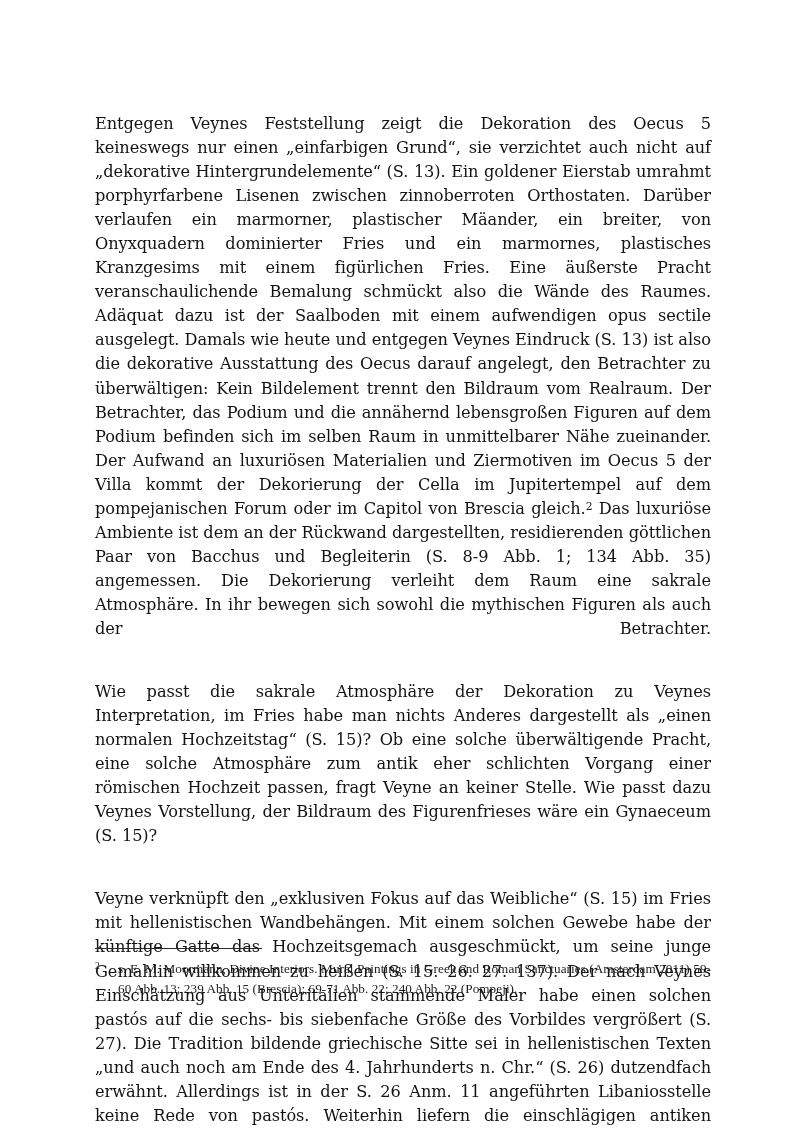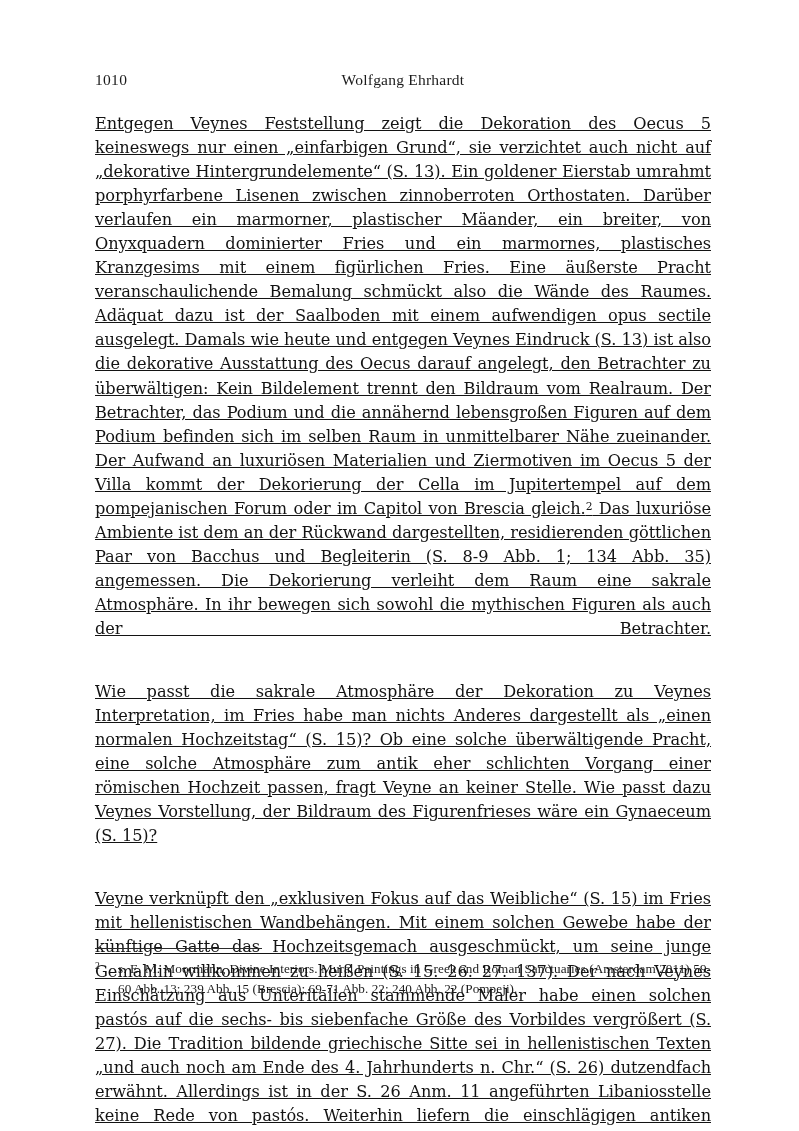--- a/index.html
+++ b/index.html
@@ -58,21 +58,20 @@
     text-align: justify;
     text-justify: inter-word;
     color: #131313;
     letter-spacing: -0.004em;
     word-spacing: 0.002em;
   }
   .para {
     margin: 0;
     text-align: justify;
     hyphens: manual;
-    text-decoration: underline;
   }
   .para + .para {
     margin-top: 39px;
   }
   .para:last-child {
     text-align: justify;
   }
   
   .para.justify-all {
     text-align-last: justify;
@@ -113,24 +112,20 @@
     top: -3px;
     font-size: 9.6px;
     line-height: 19.6px;
   }
 </style>
 </head>
 <body>
 
 <div class="page">
 
-  <div class="running-head">
-    <span class="folio">1010</span>
-    <span class="head-title">Wolfgang Ehrhardt</span>
-  </div>
 
   <div class="textblock">
 
     <p class="para justify-all"><span>Entgegen Veynes Feststellung zeigt die Dekoration des Oecus 5 keineswegs nur einen „einfarbigen Grund“, sie verzichtet auch nicht auf „dekorative Hintergrundelemente“ (S. 13). Ein goldener Eierstab umrahmt porphyrfarbene Lisenen zwischen zinnoberroten Orthostaten. Darüber verlaufen ein marmorner, plastischer Mäander, ein breiter, von Onyxquadern dominierter Fries und ein marmornes, plastisches Kranzgesims mit einem figürlichen Fries. Eine äußerste Pracht veranschaulichende Bemalung schmückt also die Wände des Raumes. Adäquat dazu ist der Saalboden mit einem aufwendigen opus sectile ausgelegt. Damals wie heute und entgegen Veynes Eindruck (S. 13) ist also die dekorative Ausstattung des Oecus darauf angelegt, den Betrachter zu überwältigen: Kein Bildelement trennt den Bildraum vom Realraum. Der Betrachter, das Podium und die annähernd lebensgroßen Figuren auf dem Podium befinden sich im selben Raum in unmittelbarer Nähe zueinander. Der Aufwand an luxuriösen Materialien und Ziermotiven im Oecus 5 der Villa kommt der Dekorierung der Cella im Jupitertempel auf dem pompejanischen Forum oder im Capitol von Brescia gleich.</span><sup class="fn-ref">2</sup><span> Das luxuriöse Ambiente ist dem an der Rückwand dargestellten, residierenden göttlichen Paar von Bacchus und Begleiterin (S. 8-9 Abb. 1; 134 Abb. 35) angemessen. Die Dekorierung verleiht dem Raum eine sakrale Atmosphäre. In ihr bewegen sich sowohl die mythischen Figuren als auch der Betrachter.</span></p>
 
     <p class="para">Wie passt die sakrale Atmosphäre der Dekoration zu Veynes Interpretation, im Fries habe man nichts Anderes dargestellt als „einen normalen Hochzeitstag“ (S. 15)? Ob eine solche überwältigende Pracht, eine solche Atmosphäre zum antik eher schlichten Vorgang einer römischen Hochzeit passen, fragt Veyne an keiner Stelle. Wie passt dazu Veynes Vorstellung, der Bildraum des Figurenfrieses wäre ein Gynaeceum (S. 15)?</p>
 
     <p class="para justify-all">Veyne verknüpft den „exklusiven Fokus auf das Weibliche“ (S. 15) im Fries mit hellenistischen Wandbehängen. Mit einem solchen Gewebe habe der künftige Gatte das Hochzeitsgemach ausgeschmückt, um seine junge Gemahlin willkommen zu heißen (S. 15. 26. 27. 137). Der nach Veynes Einschätzung aus Unteritalien stammende Maler habe einen solchen pastós auf die sechs- bis siebenfache Größe des Vorbildes vergrößert (S. 27). Die Tradition bildende griechische Sitte sei in hellenistischen Texten „und auch noch am Ende des 4. Jahrhunderts n. Chr.“ (S. 26) dutzendfach erwähnt. Allerdings ist in der S. 26 Anm. 11 angeführten Libaniosstelle keine Rede von pastós. Weiterhin liefern die einschlägigen antiken Belegstellen zu pastós keinen Hinweis auf einen aufwendig mit Figuren verzierten Wandbehang. Figürlich verzierte Gewebe werden als Ausstattung</p>
 
   </div>

